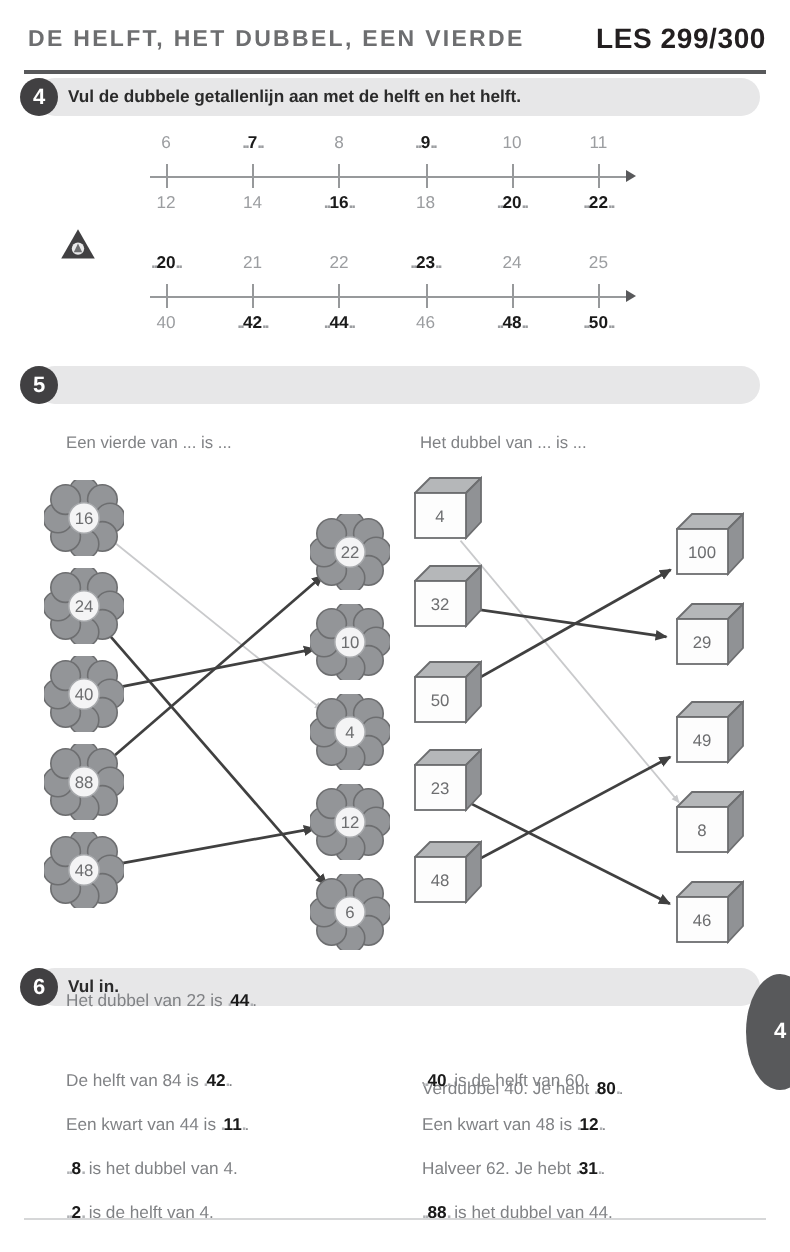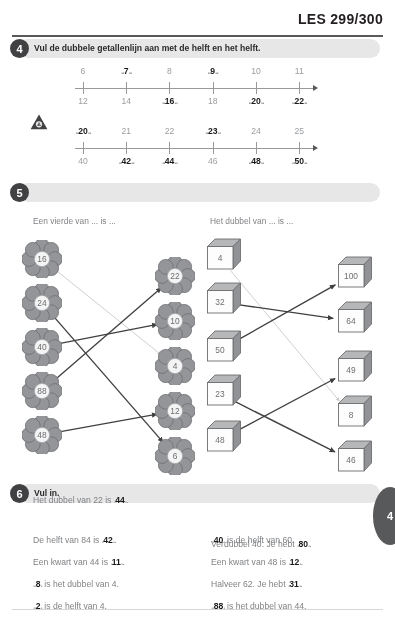--- a/index.html
+++ b/index.html
@@ -112,20 +112,21 @@
     display: flex; align-items: center; justify-content: center;
     overflow: hidden;
   }
 </style>
 </head>
 <body>
 
 <div id="page">
 
   <div class="hdr">
+    <div class="hdr-title">DE HELFT, HET DUBBEL, EEN VIERDE</div>
     <div class="hdr-les">LES 299/300</div>
     <div class="hdr-rule"></div>
   </div>
 
   <div class="band" style="left:18px; top:39px; width:362px;"></div>
   <div class="badge" style="left:10px; top:39px;">4</div>
   <div class="band-label" style="left:34px; top:39px;">Vul de dubbele getallenlijn aan met de helft en het helft.</div>
 
   <div class="nl" id="nl0" style="left:75px; top:66px; width:250px; height:50px;">
     <div class="nl-axis" style="width:240px;"></div>
@@ -363,21 +364,21 @@
       <path d="M0.5 8.5 L8 1 L33.5 1 L26 8.5 Z" fill="#b5b7b9" stroke="#6d6e70" stroke-width="0.9"></path>
       <path d="M26 8.5 L33.5 1 L33.5 23 L26 31 Z" fill="#909295" stroke="#6d6e70" stroke-width="0.9"></path>
       <rect x="0.5" y="8.5" width="25.5" height="22.5" fill="#fdfdfd" stroke="#6d6e70" stroke-width="0.9"></rect>
         </svg>
       <span class="num">100</span></div>
       <div class="cube" style="left: 338px; top: 301px;"><svg width="34" height="32" viewBox="0 0 34 32">
       <path d="M0.5 8.5 L8 1 L33.5 1 L26 8.5 Z" fill="#b5b7b9" stroke="#6d6e70" stroke-width="0.9"></path>
       <path d="M26 8.5 L33.5 1 L33.5 23 L26 31 Z" fill="#909295" stroke="#6d6e70" stroke-width="0.9"></path>
       <rect x="0.5" y="8.5" width="25.5" height="22.5" fill="#fdfdfd" stroke="#6d6e70" stroke-width="0.9"></rect>
         </svg>
-      <span class="num">64</span></div>
+      <span class="num">29</span></div>
       <div class="cube" style="left: 338px; top: 350px;"><svg width="34" height="32" viewBox="0 0 34 32">
       <path d="M0.5 8.5 L8 1 L33.5 1 L26 8.5 Z" fill="#b5b7b9" stroke="#6d6e70" stroke-width="0.9"></path>
       <path d="M26 8.5 L33.5 1 L33.5 23 L26 31 Z" fill="#909295" stroke="#6d6e70" stroke-width="0.9"></path>
       <rect x="0.5" y="8.5" width="25.5" height="22.5" fill="#fdfdfd" stroke="#6d6e70" stroke-width="0.9"></rect>
         </svg>
       <span class="num">49</span></div>
       <div class="cube" style="left: 338px; top: 395px;"><svg width="34" height="32" viewBox="0 0 34 32">
       <path d="M0.5 8.5 L8 1 L33.5 1 L26 8.5 Z" fill="#b5b7b9" stroke="#6d6e70" stroke-width="0.9"></path>
       <path d="M26 8.5 L33.5 1 L33.5 23 L26 31 Z" fill="#909295" stroke="#6d6e70" stroke-width="0.9"></path>
       <rect x="0.5" y="8.5" width="25.5" height="22.5" fill="#fdfdfd" stroke="#6d6e70" stroke-width="0.9"></rect>

